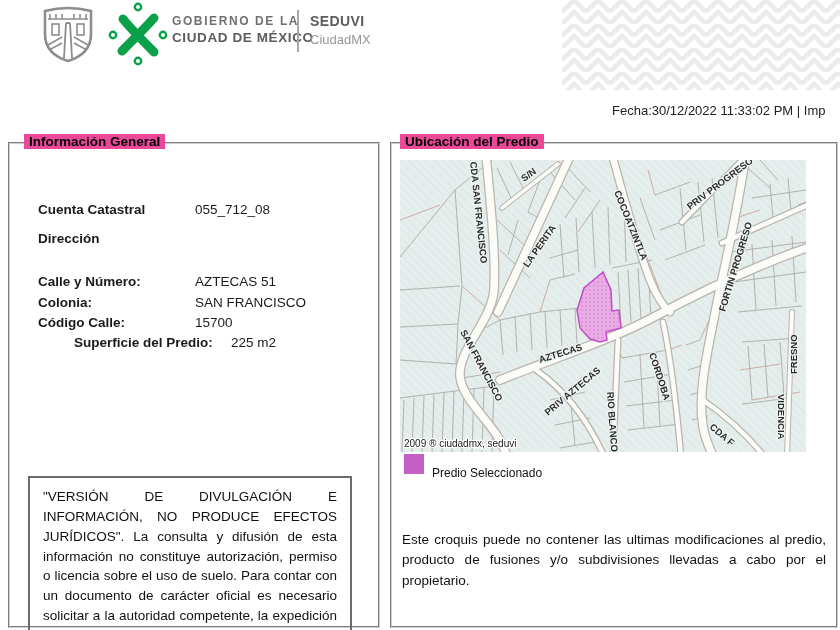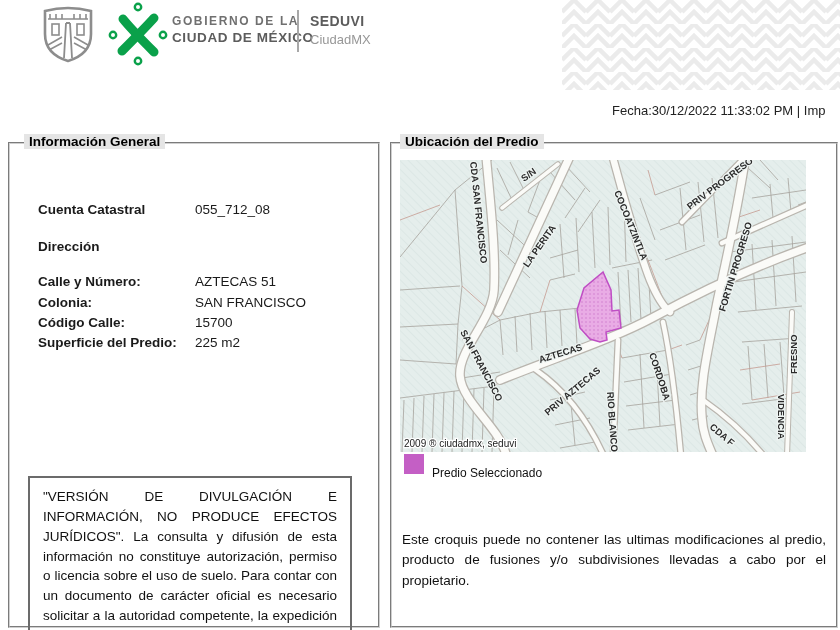--- a/index.html
+++ b/index.html
@@ -17,35 +17,35 @@
   .gob-line2{left:172px;top:30px;font-size:13.5px;letter-spacing:0.6px;color:#5c5c5c;font-weight:bold;}
   .hdr-divider{left:297px;top:10px;width:1.5px;height:42px;background:#a8a8a8;}
   .dep-name{left:310px;top:13px;font-size:14px;font-weight:bold;color:#5c5c5c;letter-spacing:0.4px;}
   .dep-sub{left:310px;top:32px;font-size:13px;color:#979797;}
   .date-line{left:612px;top:103px;font-size:13px;color:#222;white-space:nowrap;}
 
   
   .fieldset{border:2px groove #cfcfcf;background:#fff;}
   #fs-info{left:8px;top:142px;width:368px;height:482px;}
   #fs-map{left:390px;top:142px;width:444px;height:482px;}
-  .fs-legend{position:absolute;top:-10px;background:#e5e5e5;padding:0 5px;
+  .fs-legend{position:absolute;top:-10px;background:#ec4899;padding:0 5px;
     font-size:13.5px;font-weight:bold;color:#000;white-space:nowrap;}
   #fs-info .fs-legend{left:14px;}
   #fs-map .fs-legend{left:8px;}
 
   
   .frow{position:absolute;left:28px;width:330px;height:18px;font-size:13.5px;}
   .frow .lbl{position:absolute;left:0;font-weight:bold;}
   .frow .val{position:absolute;left:157px;font-weight:normal;text-align:center;}
   #row-cuenta{top:58px;}
-  #row-direccion{top:95px;padding-left:40px;}
+  #row-direccion{top:87px;padding-left:40px;}
   #row-calle{top:130px;}
   #row-colonia{top:151px;}
   #row-cp{top:171px;}
-  #row-sup{top:191px;}
+  #row-sup{top:191px;margin-left:36px;}
 
   .disclaimer-box{
     position:absolute;left:18px;top:332px;width:294px;
     border:2px solid #6b6b6b;padding:9px 13px;
     font-size:13.5px;line-height:1.47;text-align:justify;color:#111;
   }
 
   
   .map-wrap{position:absolute;left:8px;top:16px;width:406px;height:292px;overflow:hidden;}
   .map-legend-swatch{position:absolute;left:12px;top:310px;width:20px;height:20px;background:#c45fc5;}

